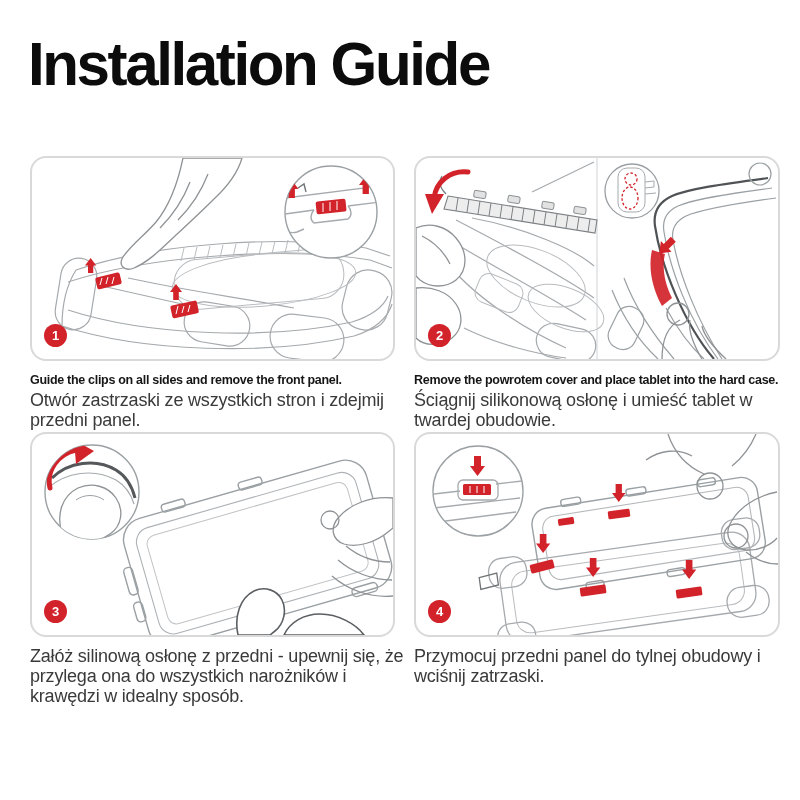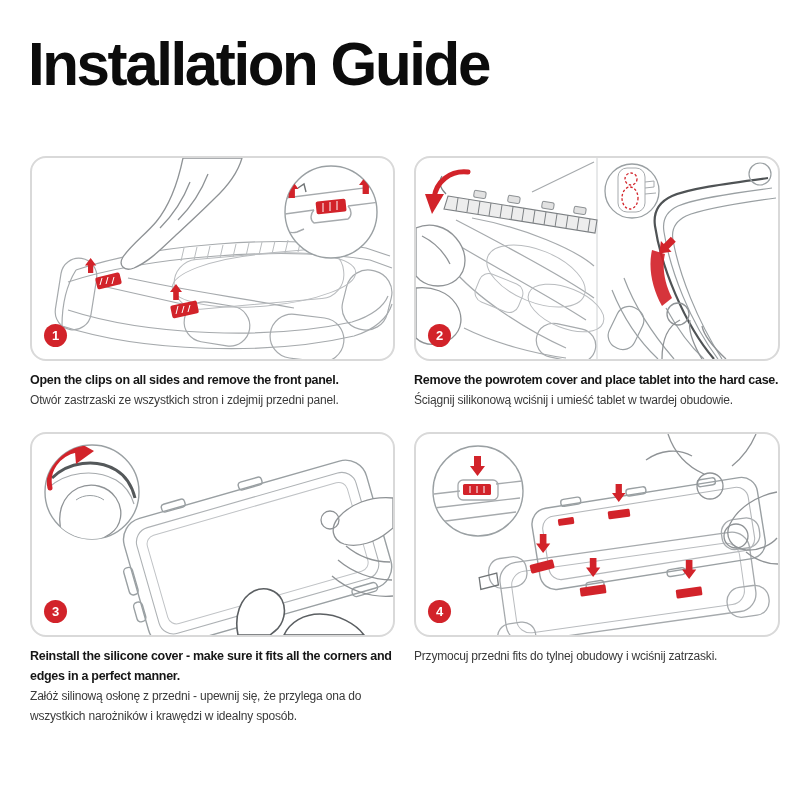--- a/index.html
+++ b/index.html
@@ -29,21 +29,21 @@
     position:absolute;left:12px;bottom:12px;width:23px;height:23px;
     border-radius:50%;background:#d2232a;color:#ffffff;
     font-size:13px;font-weight:bold;line-height:23px;text-align:center;
   }
   .caption{margin:9px 0 0 0;width:382px;}
   .cap-en{
     display:block;font-weight:bold;font-size:12.5px;line-height:20px;
     letter-spacing:-0.3px;color:#161616;
   }
   .cap-pl{
-    display:block;font-size:12px;line-height:20px;
+    display:block;font-size:18px;line-height:20px;
     letter-spacing:-0.2px;color:#3a3a3a;
   }
 </style>
 </head>
 <body>
 
 <svg width="0" height="0" style="position:absolute" aria-hidden="true">
   <defs>
     <path id="arr-up" d="M7.5,0 L15,10 L11,10 L11,20 L4,20 L4,10 L0,10 Z"></path>
     <path id="arr-down" d="M4,0 L11,0 L11,10 L15,10 L7.5,20 L0,10 L4,10 Z"></path>
@@ -129,21 +129,21 @@
               <path d="M298,44 L298,53"></path>
               <path d="M305,43 L305,52"></path>
           </g>
           <use href="#arr-up" transform="translate(253,22) scale(0.9)" fill="#d2232a"></use>
           <use href="#arr-up" transform="translate(327,18) scale(0.9)" fill="#d2232a"></use>
         </g>
       </svg>
       <span class="badge">1</span>
     </div>
     <p class="caption">
-      <span class="cap-en">Open the clips on all sides and remove the front panel.</span>
+      <span class="cap-en">Guide the clips on all sides and remove the front panel.</span>
       <span class="cap-pl">Otwór zastrzaski ze wszystkich stron i zdejmij przedni panel.</span>
     </p>
   </section>
 
   <section class="step step-2">
     <div class="panel">
       <svg viewBox="0 0 362 201" width="362" height="201">
         <line x1="181" y1="0" x2="181" y2="201" stroke="#cfd2d4" stroke-width="1"></line>
 
         <g stroke="#a6aaad" fill="none" stroke-width="1.2">
@@ -229,21 +229,21 @@
           <circle cx="262" cy="156" r="11"></circle>
           <path d="M246,201 C246,182 252,168 264,162"></path>
           <path d="M286,201 C276,184 272,172 274,162"></path>
           <path d="M310,201 C296,188 288,178 286,168"></path>
         </g>
       </svg>
       <span class="badge">2</span>
     </div>
     <p class="caption">
       <span class="cap-en">Remove the powrotem cover and place tablet into the hard case.</span>
-      <span class="cap-pl">Ściągnij silikonową wciśnij i umieść tablet w twardej obudowie.</span>
+      <span class="cap-pl">Ściągnij silikonową osłonę i umieść tablet w twardej obudowie.</span>
     </p>
   </section>
 
   <section class="step step-3">
     <div class="panel">
       <svg viewBox="0 0 361 201" width="361" height="201">
 
         <g transform="rotate(-16 230 120)" stroke="#9aa0a3" fill="none" stroke-width="1.4">
           <rect x="100" y="52" width="252" height="132" rx="22"></rect>
           <rect x="112" y="63" width="228" height="110" rx="15" stroke="#aeb2b5" stroke-width="1.1"></rect>
@@ -279,21 +279,20 @@
           <path d="M44,66 C52,60 64,60 72,66" stroke="#9aa0a3" fill="none" stroke-width="1"></path>
           <g>
             <path d="M18,54 C14,36 26,20 44,16" stroke="#d2232a" stroke-width="5" fill="none" stroke-linecap="round"></path>
             <polygon points="42,6 62,17 44,30" fill="#d2232a"></polygon>
           </g>
         </g>
       </svg>
       <span class="badge">3</span>
     </div>
     <p class="caption">
-      <span class="cap-en">Reinstall the silicone cover - make sure it fits all the corners and edges in a perfect manner.</span>
       <span class="cap-pl">Załóż silinową osłonę z przedni - upewnij się, że przylega ona do wszystkich narożników i krawędzi w idealny sposób.</span>
     </p>
   </section>
 
   <section class="step step-4">
     <div class="panel">
       <svg viewBox="0 0 362 201" width="362" height="201">
 
         <g transform="rotate(-8 190 155)" stroke="#a6aaad" fill="none" stroke-width="1.3">
           <rect x="86" y="116" width="252" height="80" rx="18"></rect>
@@ -354,17 +353,17 @@
             <path d="M54,52 L54,59"></path>
               <path d="M61,52 L61,59"></path>
               <path d="M68,52 L68,59"></path>
           </g>
           <use href="#arr-down" transform="translate(54,22)" fill="#d2232a"></use>
         </g>
       </svg>
       <span class="badge">4</span>
     </div>
     <p class="caption">
-      <span class="cap-pl">Przymocuj przedni fits do tylnej obudowy i wciśnij zatrzaski.</span>
+      <span class="cap-pl">Przymocuj przedni panel do tylnej obudowy i wciśnij zatrzaski.</span>
     </p>
   </section>
 
 </div>
 
 </body></html>

